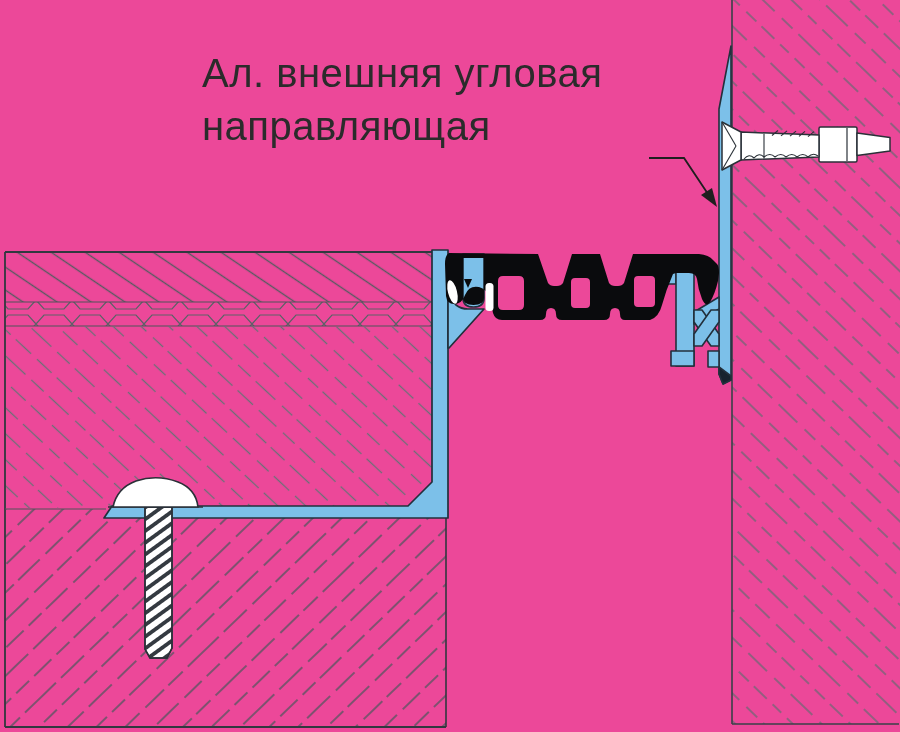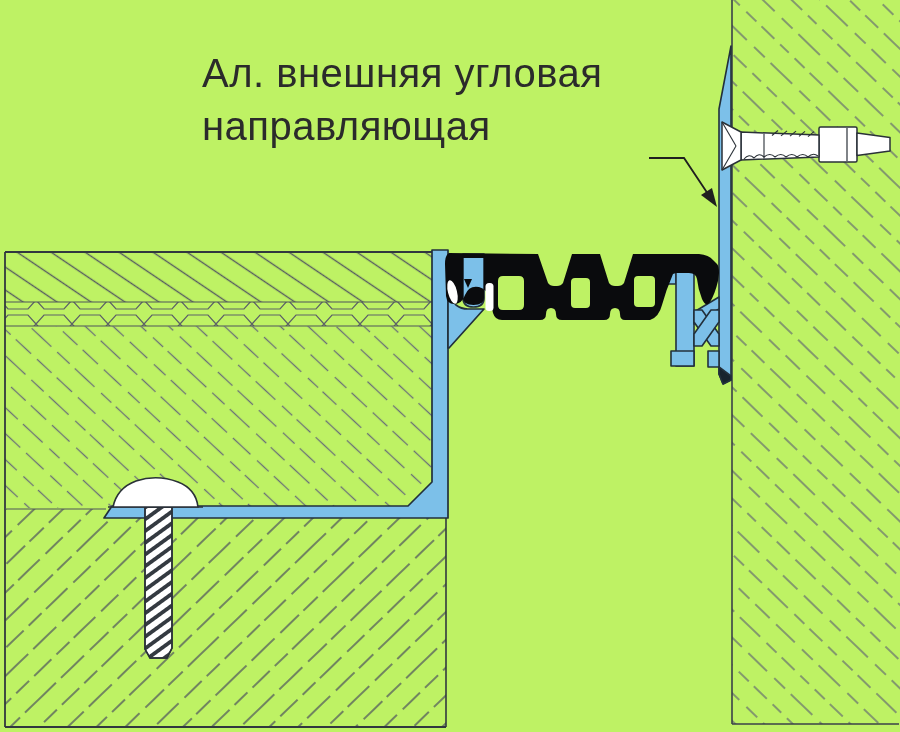--- a/index.html
+++ b/index.html
@@ -1,16 +1,16 @@
 <!DOCTYPE html>
 <html><head>
 <meta charset="utf-8">
 <style>
   html,body{margin:0;padding:0;background:#ffffff;}
-  .stage{position:relative;width:900px;height:732px;background:#bef264;overflow:hidden;
+  .stage{position:relative;width:900px;height:732px;background:#ec4899;overflow:hidden;
          font-family:"Liberation Sans", sans-serif;}
   svg{display:block;}
   text{font-family:"Liberation Sans", sans-serif;letter-spacing:.5px;}
 </style>
 </head>
 <body>
 
 <div class="stage">
 <svg width="900" height="732" viewBox="0 0 900 732">
   <defs>

